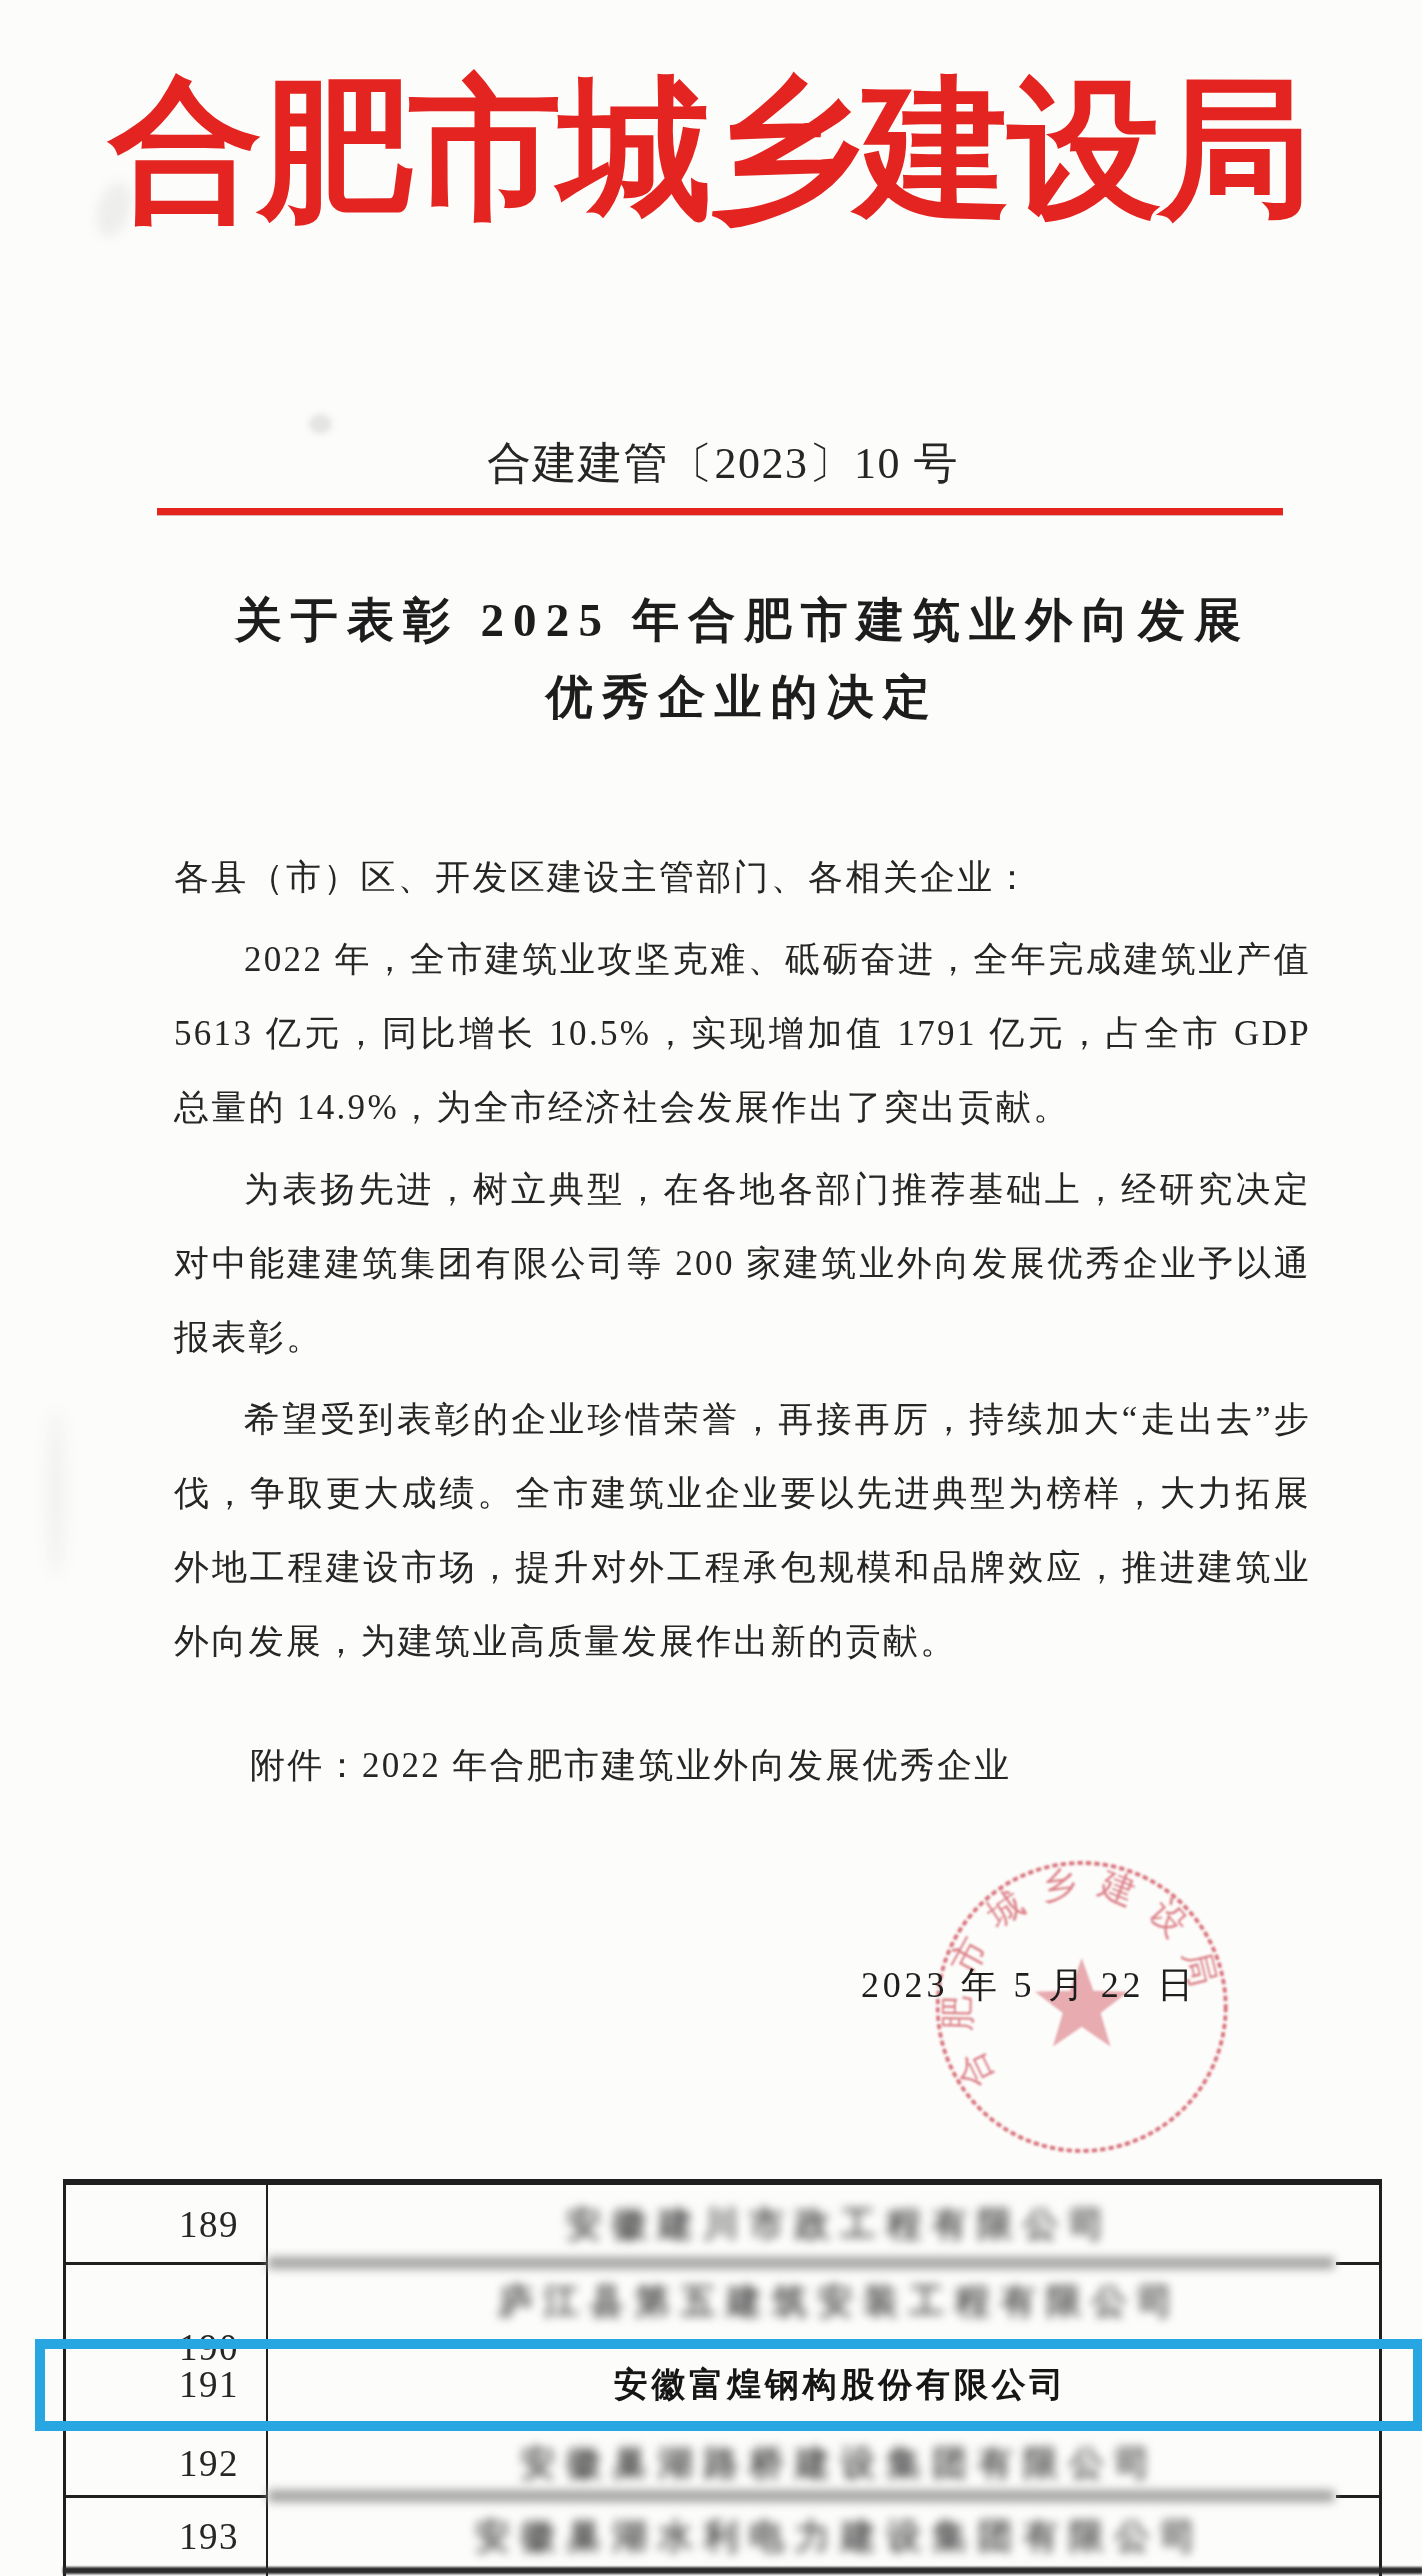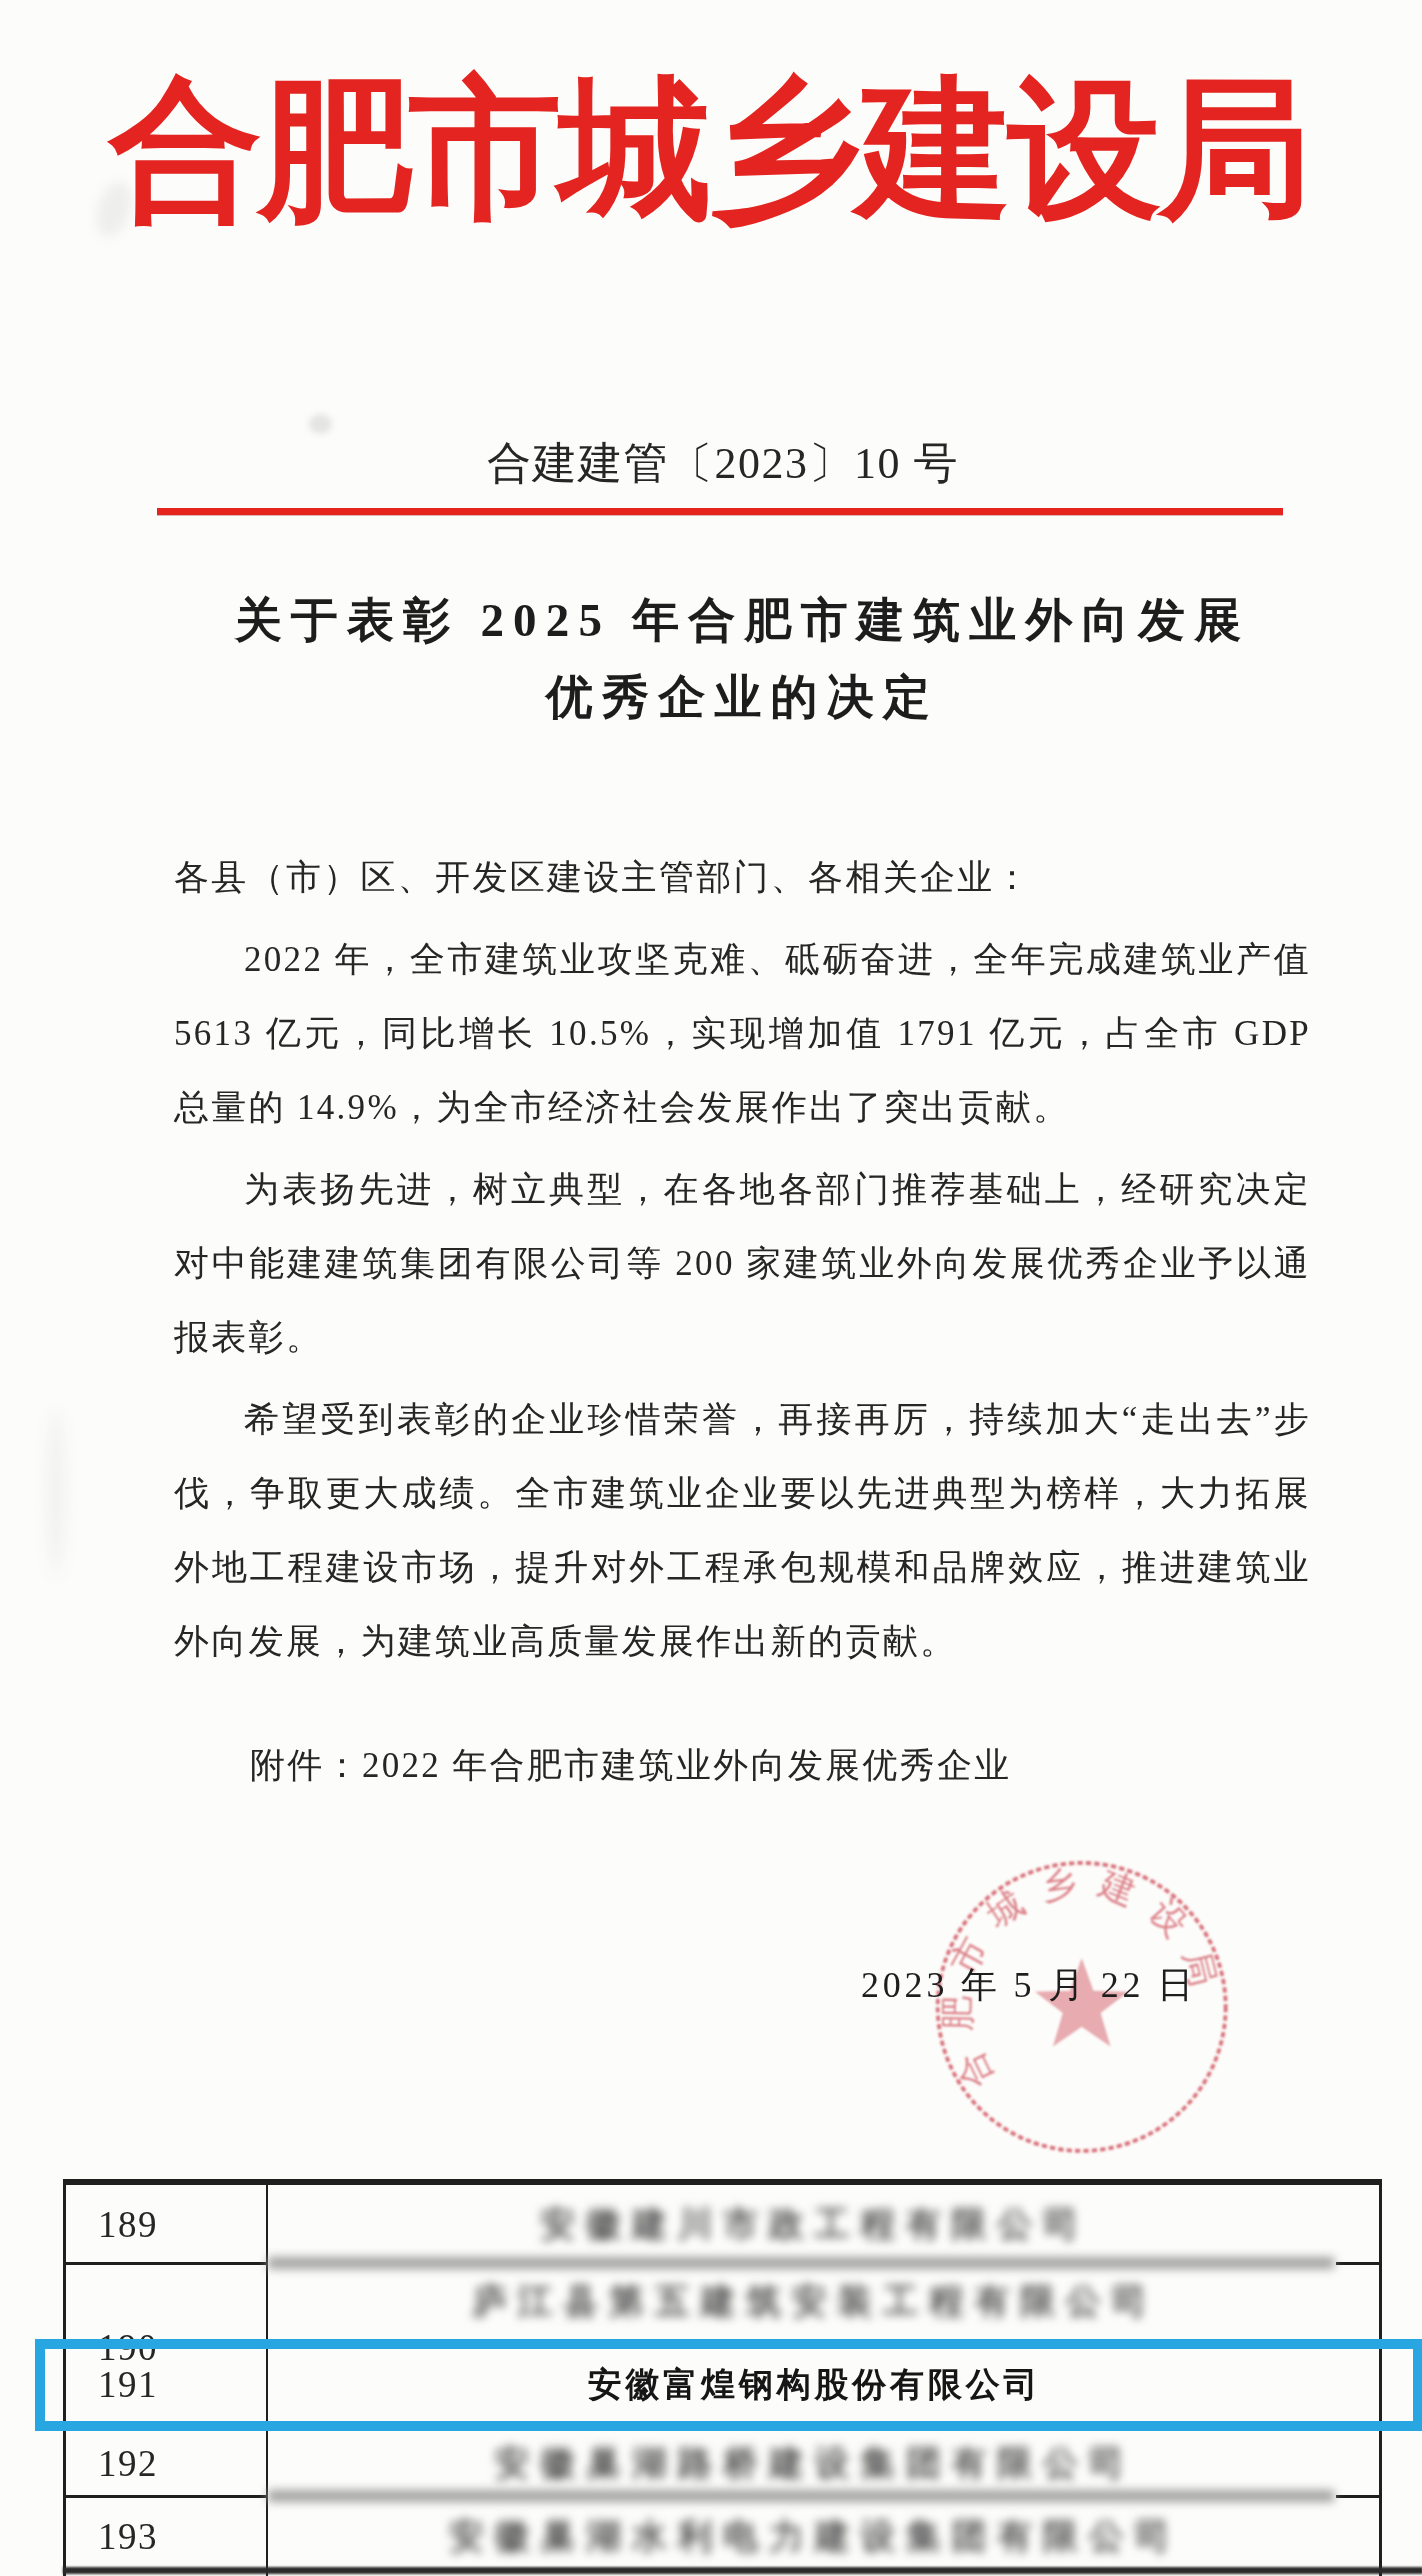--- a/index.html
+++ b/index.html
@@ -57,22 +57,22 @@
   .div1b{left:1336px;top:2262px;width:46px;height:3.1px;}
   .div2a{left:63px;top:2495px;width:204px;height:3.1px;}
   .div2b{left:1336px;top:2495px;width:46px;height:3.1px;}
   .tbl-bottom{left:63px;top:2567px;width:1360px;height:6.9px;background:#2b2b2b;filter:blur(1.1px);}
   .smear{position:absolute;left:268px;width:1066px;height:12.3px;background:#a2a2a2;filter:blur(4.6px);}
   .smear1{top:2257px;} .smear2{top:2490px;}
   .hl-box{
     position:absolute;left:35px;top:2339px;width:1388px;height:92px;
     border:10px solid var(--highlight-blue);box-sizing:border-box;z-index:6;background:transparent;
   }
-  .cell-no{position:absolute;left:63px;width:176px;height:41px;line-height:41px;text-align:left;font-size:37px;letter-spacing:1.5px;padding-left:35px;}
-  .cell-co{position:absolute;left:257px;width:1115px;height:43px;line-height:43px;text-align:center;font-weight:700;}
+  .cell-no{position:absolute;left:63px;width:176px;height:41px;line-height:41px;text-align:right;font-size:37px;letter-spacing:1.5px;}
+  .cell-co{position:absolute;left:283px;width:1115px;height:43px;line-height:43px;text-align:center;font-weight:700;}
   .r0 .cell-no{top:2204px;} .r0 .cell-co{top:2203px;}
   .r1 .cell-no{top:2280px;margin-top:47px;} .r1 .cell-co{top:2280px;}
   .r2 .cell-no{top:2364px;} .r2 .cell-co{top:2363px;}
   .r3 .cell-no{top:2443px;} .r3 .cell-co{top:2442px;}
   .r4 .cell-no{top:2516px;} .r4 .cell-co{top:2515px;}
   .blurred .cell-co{filter:blur(4.6px);color:#4f4f4f;font-size:35px;letter-spacing:10.7px;white-space:nowrap;}
   .clear-row .cell-co{font-size:34px;letter-spacing:3.8px;color:#161616;}
 </style>
 </head>
 <body>

